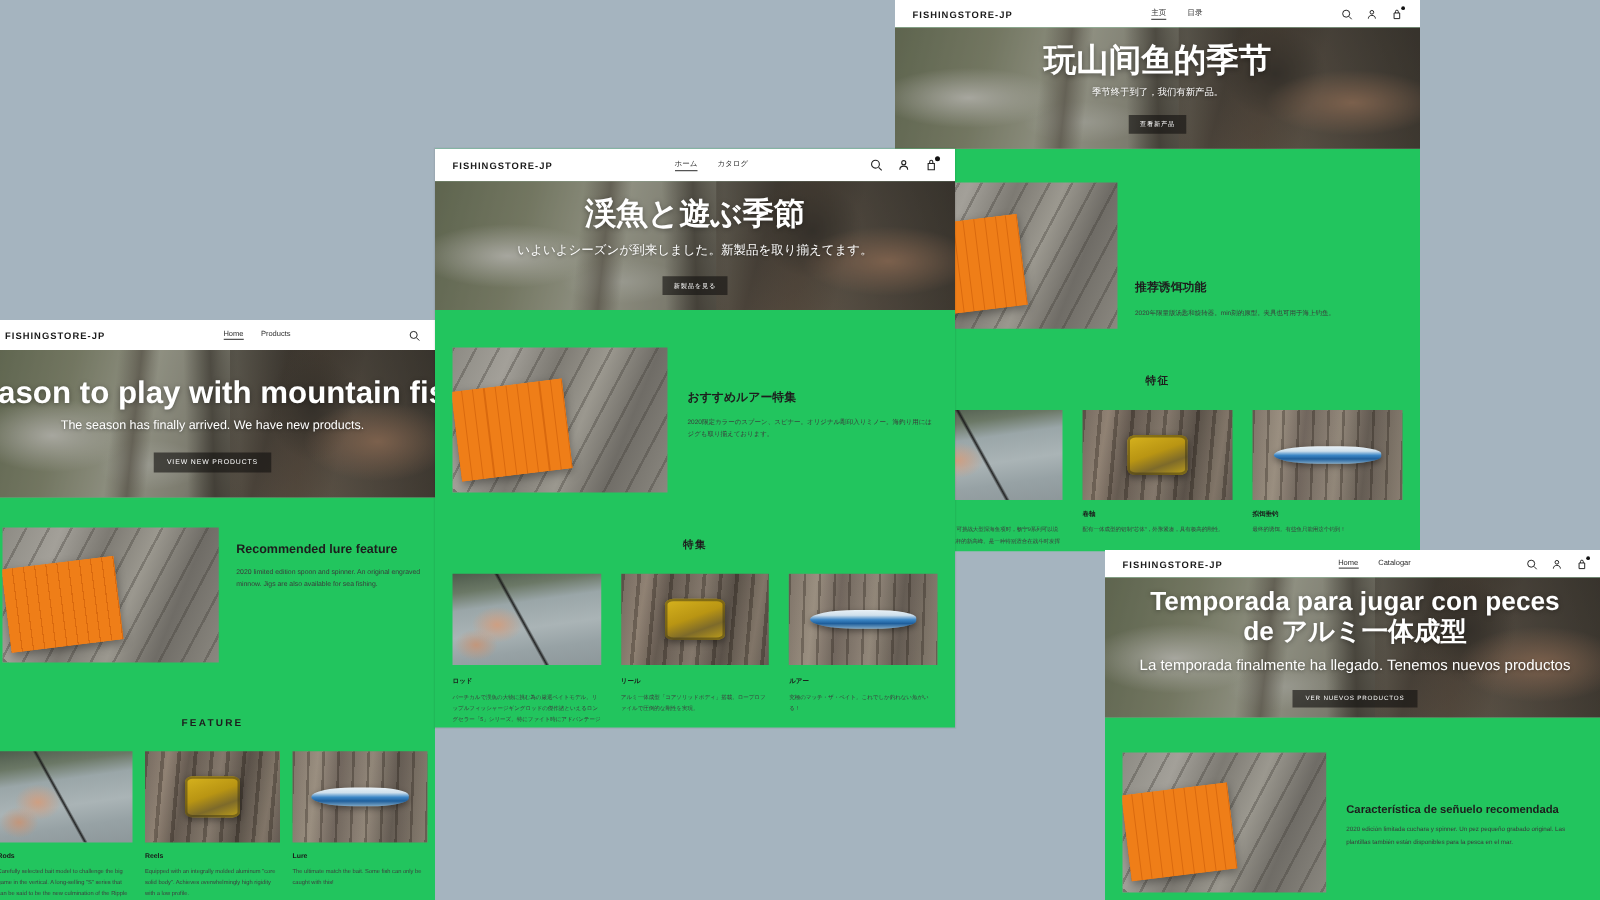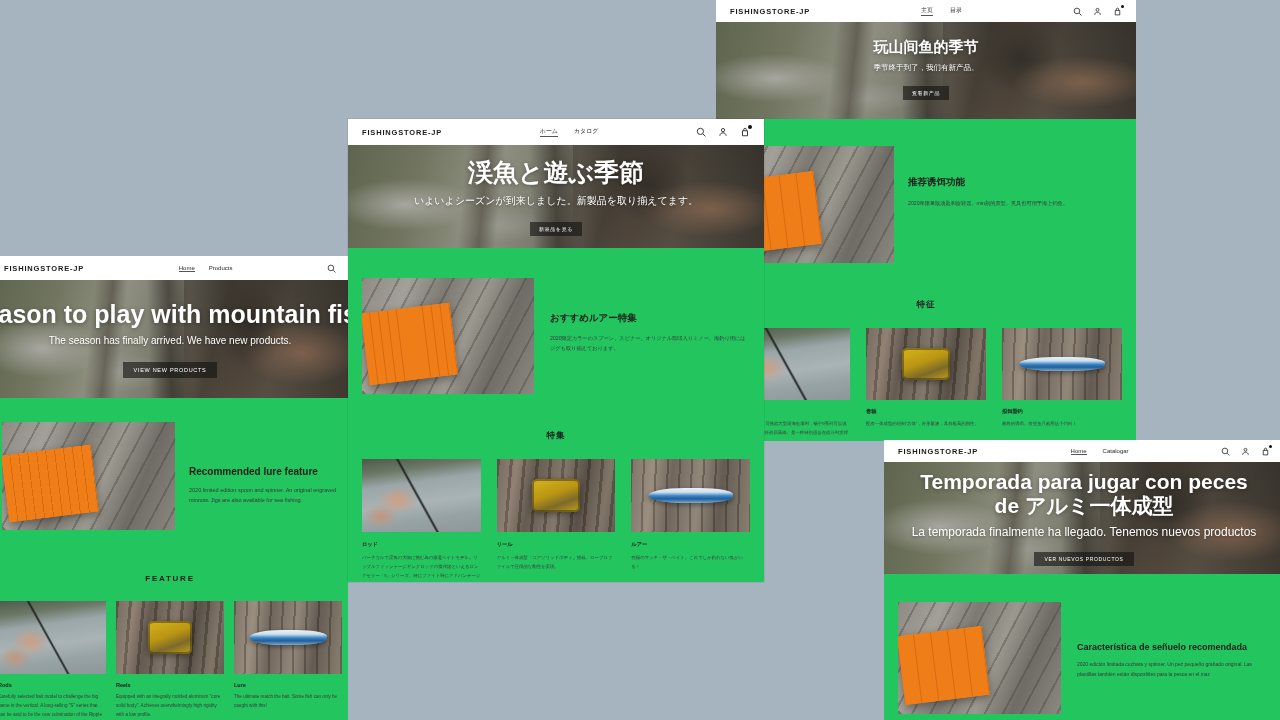--- a/index.html
+++ b/index.html
@@ -214,21 +214,21 @@
     <div class="hero-in">
       <div class="hero-h" style="font-size:25px;">Season to play with mountain fish</div>
       <div class="hero-sub" style="font-size:10px; margin-top:7px;">The season has finally arrived. We have new products.</div>
       <a href="#" class="hero-btn" style="font-size:5.5px; padding:5px 11px; margin-top:16px; text-decoration:none;">VIEW NEW PRODUCTS</a>
     </div>
   </div>
 
   <div class="lure" style="padding:24px 10px 0 10px; gap:14px;">
     <div class="ph p-box" style="width:173px; height:108px;"></div>
     <div class="lure-txt" style="padding-top:12px; flex:1;">
-      <h2 style="font-size:10px;margin-top:32px;">Recommended lure feature</h2>
+      <h2 style="font-size:10px;">Recommended lure feature</h2>
       <p style="font-size:5.5px; line-height:1.8; margin-top:9px;">2020 limited edition spoon and spinner. An original engraved minnow. Jigs are also available for sea fishing.</p>
     </div>
   </div>
 
   <div class="sec-title" style="font-size:8px; margin-top:44px;">FEATURE</div>
 
   <div class="feat" style="padding:18px 6px 0 6px; gap:10px;">
     <div class="feat-col" style="flex:1;">
       <div class="ph p-rod" style="height:73px;"></div>
       <h4 style="font-size:5.5px; margin-top:8px;">Rods</h4>
@@ -274,30 +274,30 @@
           </svg>
         <span class="badge" style="width:3.5px;height:3.5px;"></span>
       </span>
     </div>
   </div>
 
   <div class="hero" style="height:97px;">
     <div class="hero-img p-hero"></div>
     <div class="hero-shade"></div>
     <div class="hero-in">
-      <div class="hero-h" style="font-size:15px;font-family:Liberation Mono, monospace;">玩山间鱼的季节</div>
+      <div class="hero-h" style="font-size:26px;">玩山间鱼的季节</div>
       <div class="hero-sub" style="font-size:7.5px; margin-top:6px;">季节终于到了，我们有新产品。</div>
       <a href="#" class="hero-btn" style="font-size:5px; padding:4px 9px; margin-top:13px; text-decoration:none;">查看新产品</a>
     </div>
   </div>
 
   <div class="lure" style="padding:27px 14px 0 14px; gap:14px;">
     <div class="ph p-box" style="width:164px; height:117px;"></div>
     <div class="lure-txt" style="padding-top:30px; flex:1;">
-      <h2 style="font-size:9.5px;">推荐诱饵功能</h2>
+      <h2 style="font-size:9.5px;margin-top:48px;">推荐诱饵功能</h2>
       <p style="font-size:5.2px; line-height:1.95; margin-top:9px;">2020年限量版汤匙和旋转器。min刻的原型。夹具也可用于海上钓鱼。</p>
     </div>
   </div>
 
   <div class="sec-title cjk" style="font-size:8.5px; margin-top:36px;">特征</div>
 
   <div class="feat" style="padding:17px 14px 0 14px; gap:16px;">
     <div class="feat-col" style="flex:1;">
       <div class="ph p-rod" style="height:72px;"></div>
       <h4 style="font-size:5.2px; margin-top:8px;">杆</h4>

